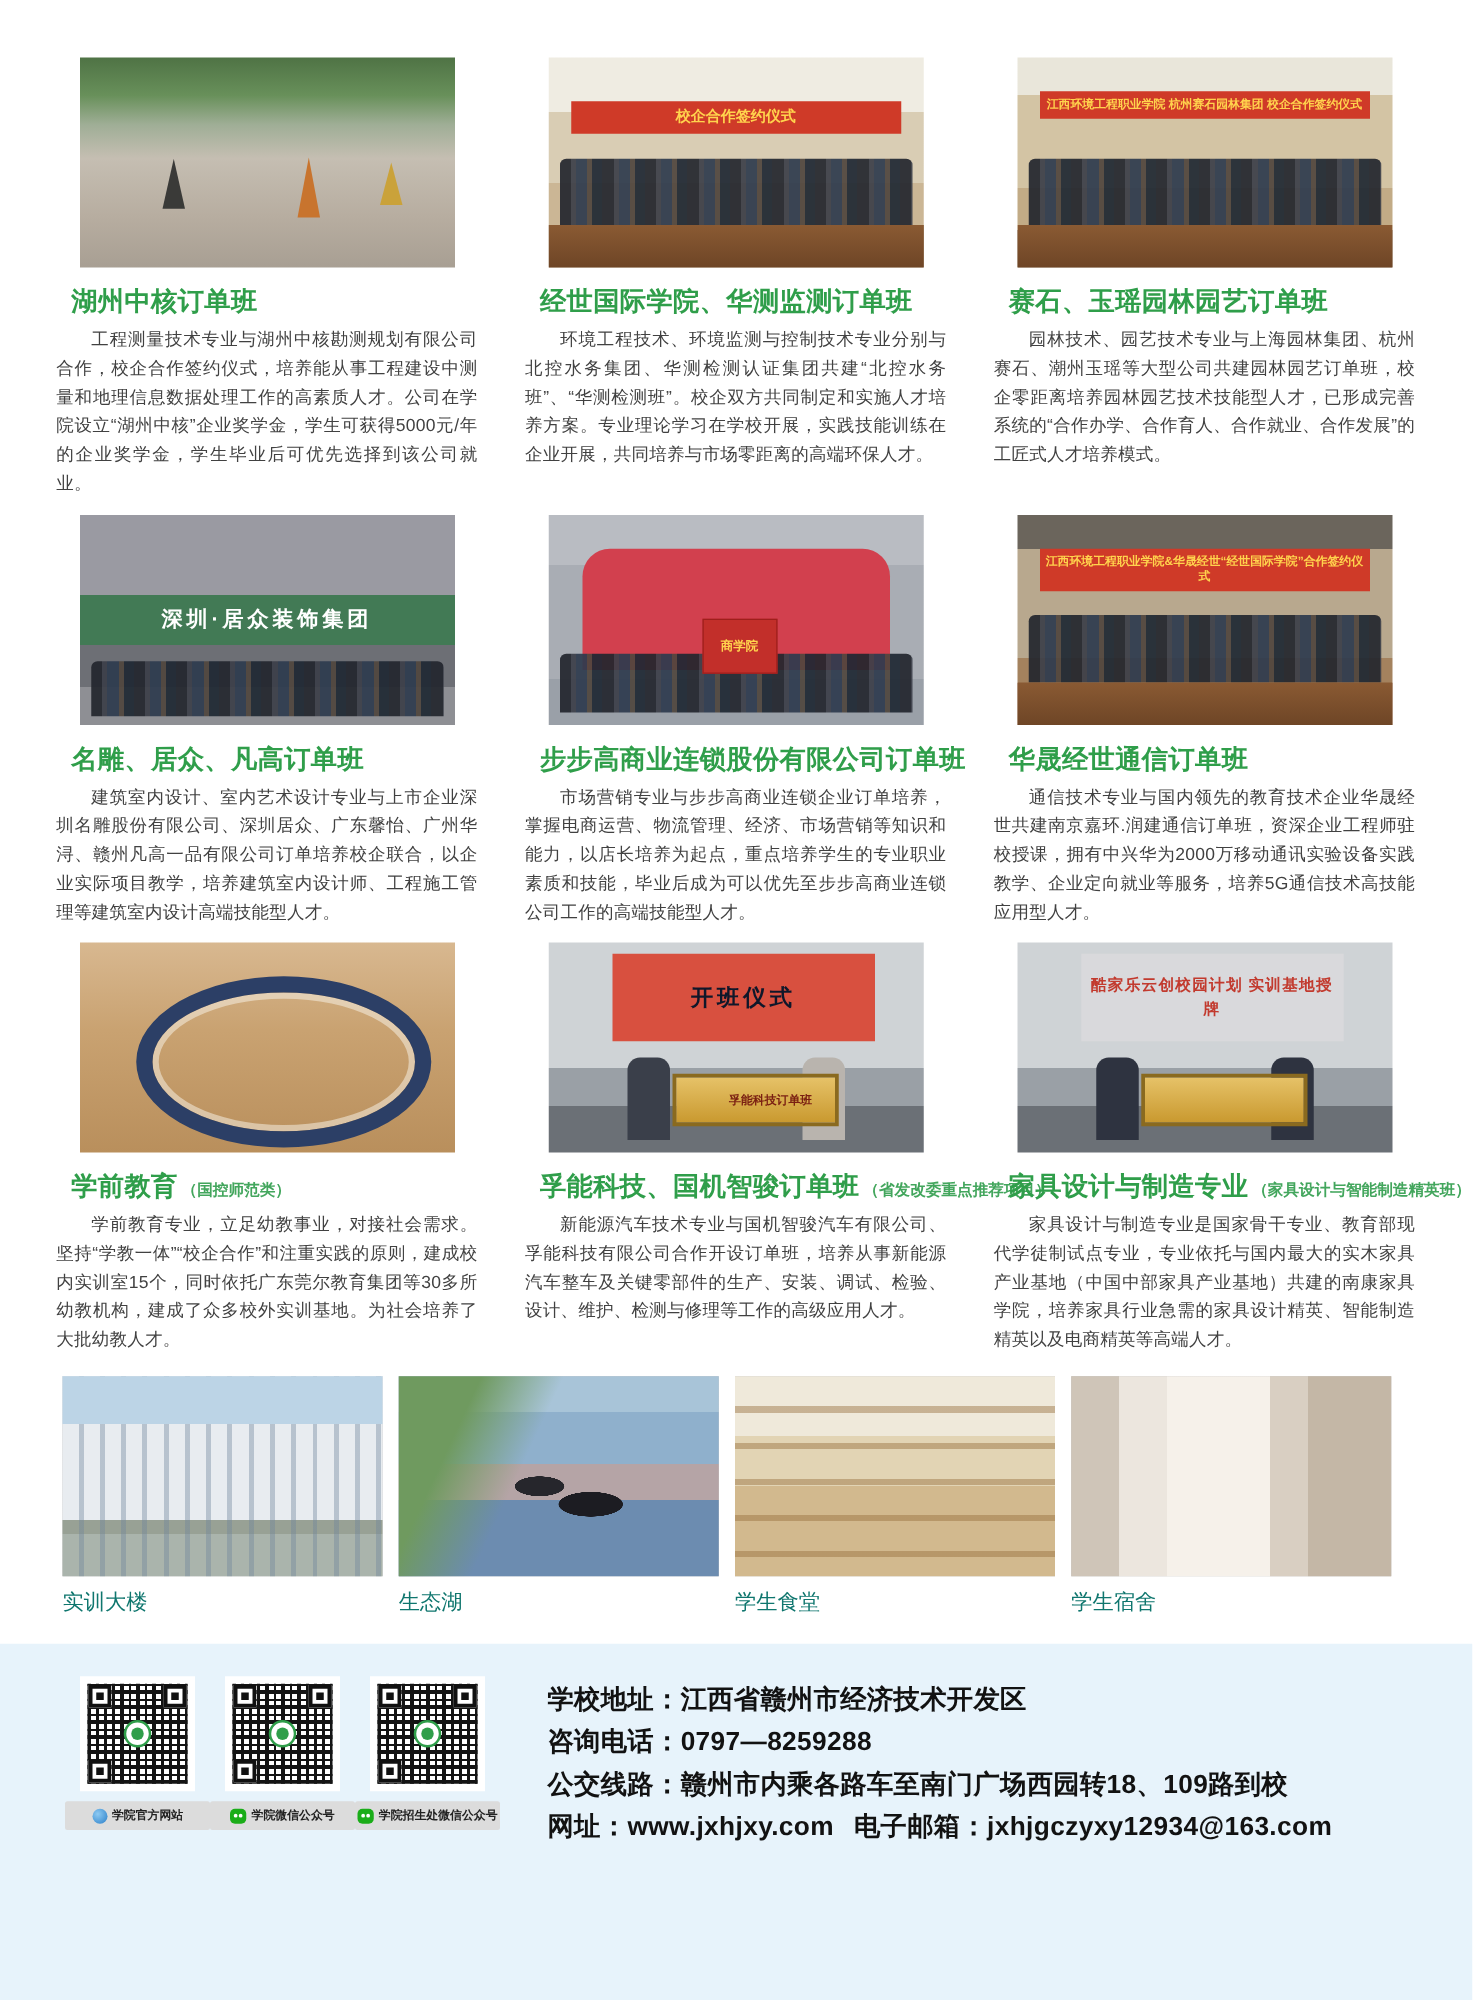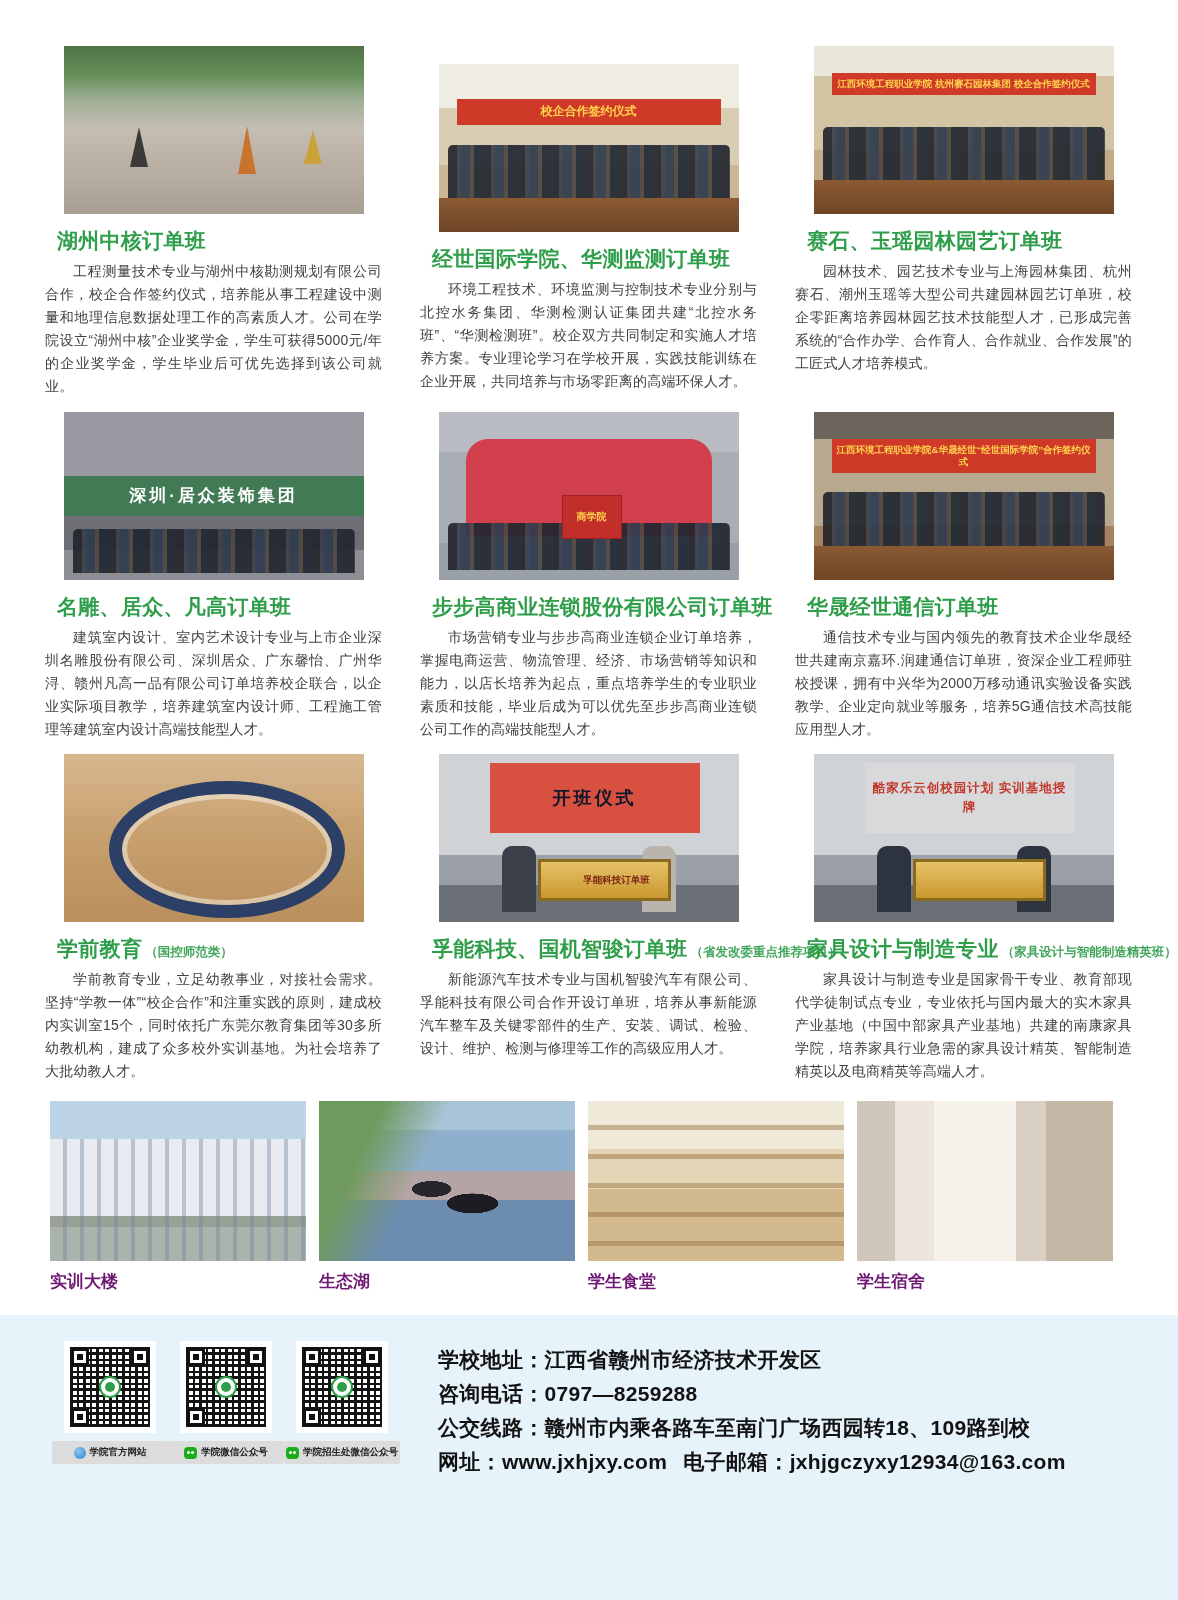--- a/index.html
+++ b/index.html
@@ -20,21 +20,21 @@
   .crowd { position:absolute; left:3%; right:3%; bottom:20%; height:32%; z-index:2; border-radius:5px 5px 0 0; opacity:.92; filter:blur(.4px);
     background:repeating-linear-gradient(90deg,#23262e 0 9px,#3c3f49 9px 13px,#2e3b4e 13px 22px,#50463e 22px 26px,#1f2833 26px 34px); }
   .table { position:absolute; left:0; right:0; bottom:0; height:20%; z-index:2; background:linear-gradient(180deg,#8a5a33,#6e4526); }
 
   .ph1 { background:linear-gradient(180deg,#4f7345 0%,#68905a 18%,#9fae96 32%,#c5beb2 48%,#b7ada0 76%,#a89f93 100%); }
   .tri { position:absolute; width:0; height:0; border-left:9px solid transparent; border-right:9px solid transparent; }
   .tri.t1 { left:22%; bottom:28%; border-bottom:40px solid #3a3a38; }
   .tri.t2 { left:58%; bottom:24%; border-bottom:48px solid #c8742e; }
   .tri.t3 { left:80%; bottom:30%; border-bottom:34px solid #caa23a; }
 
-  .ph2 { background:linear-gradient(180deg,#efece2 0 26%,#d9cdb4 26% 60%,#cbb695 60% 80%,#7e5a35 80% 100%);margin-top:18px; }
+  .ph2 { background:linear-gradient(180deg,#efece2 0 26%,#d9cdb4 26% 60%,#cbb695 60% 80%,#7e5a35 80% 100%); }
   .ph3 { background:linear-gradient(180deg,#e9e6da 0 18%,#d3c4a4 18% 62%,#c2ab86 62% 82%,#6f4e2e 82% 100%); }
 
   .ph4 { background:linear-gradient(180deg,#9a9aa2 0 38%,#427a55 38% 62%,#6d6f75 62% 82%,#8e8f94 82% 100%); }
   .sign { position:absolute; top:40%; left:4%; right:4%; height:20%; color:#fff; font-weight:bold; font-size:17px; letter-spacing:3px; display:flex; align-items:center; justify-content:center; z-index:3; }
 
   .ph5 { background:linear-gradient(180deg,#b9bcc2 0 24%,#a9adb4 24% 78%,#9aa0a8 78% 100%); }
   .arch { position:absolute; top:16%; left:9%; right:9%; bottom:26%; background:#d2404e; border-radius:22px 22px 0 0; z-index:1; }
   .flag { position:absolute; bottom:24%; left:41%; width:58px; height:42px; background:#c22f2a; color:#ffd34d; font-size:10px; font-weight:bold; display:flex; align-items:center; justify-content:center; z-index:4; border:1px solid #9e1f1c; }
 
   .ph6 { background:linear-gradient(180deg,#6b655c 0 16%,#b8a88e 16% 68%,#a4825e 68% 80%,#7b4a26 80% 100%); }
@@ -47,21 +47,21 @@
   .screen.gray { background:#d9d9dc; color:#c23a2e; font-size:12.5px; letter-spacing:1px; line-height:1.5; }
   .fig { position:absolute; bottom:6%; width:34px; height:66px; border-radius:10px 10px 0 0; z-index:2; }
   .fig.l { left:21%; background:#3a3f4a; }
   .fig.r { right:21%; background:#b9b4ae; }
   .fig.dark { background:#2e3340; }
   .plaque { position:absolute; bottom:13%; left:33%; width:34%; height:21%; background:linear-gradient(180deg,#e6c268,#c9992f); border:3px solid #8a6a1f; color:#7a1f12; font-weight:bold; font-size:9.5px; display:flex; align-items:center; justify-content:center; z-index:3; text-align:center;padding-left:25px; }
 
   
   .campus-strip { display:grid; grid-template-columns:repeat(4,256px); column-gap:13px; padding:18px 50px 0 50px; }
   .campus-photo { width:256px; height:160px; position:relative; overflow:hidden; background:#bbb; }
-  .campus-caption { font-size:17px; font-weight:bold; color:#701a75; margin-top:9px; }
+  .campus-caption { font-size:17px; font-weight:normal; color:#0f766e; margin-top:9px; }
   .cp1 { background-image:
       linear-gradient(180deg,rgba(188,212,230,1) 0 24%,rgba(188,212,230,0) 24%),
       repeating-linear-gradient(90deg,rgba(0,0,0,0) 0 13px,rgba(110,132,155,.4) 13px 17px),
       linear-gradient(180deg,#e8ecf0 0 72%,#98a195 72% 79%,#aab4ac 79% 100%); }
   .cp2 { background-image:
       radial-gradient(ellipse 26px 10px at 60% 64%,#1c1c22 98%,rgba(0,0,0,0)),
       radial-gradient(ellipse 20px 8px at 44% 55%,#26262c 98%,rgba(0,0,0,0)),
       linear-gradient(115deg,#6f9a5f 0 20%,rgba(0,0,0,0) 40%),
       linear-gradient(180deg,#a8c4d8 0 18%,#8fb0cc 18% 44%,#b5a4a6 44% 62%,#6c8cb0 62% 100%); }
   .cp3 { background-image:

